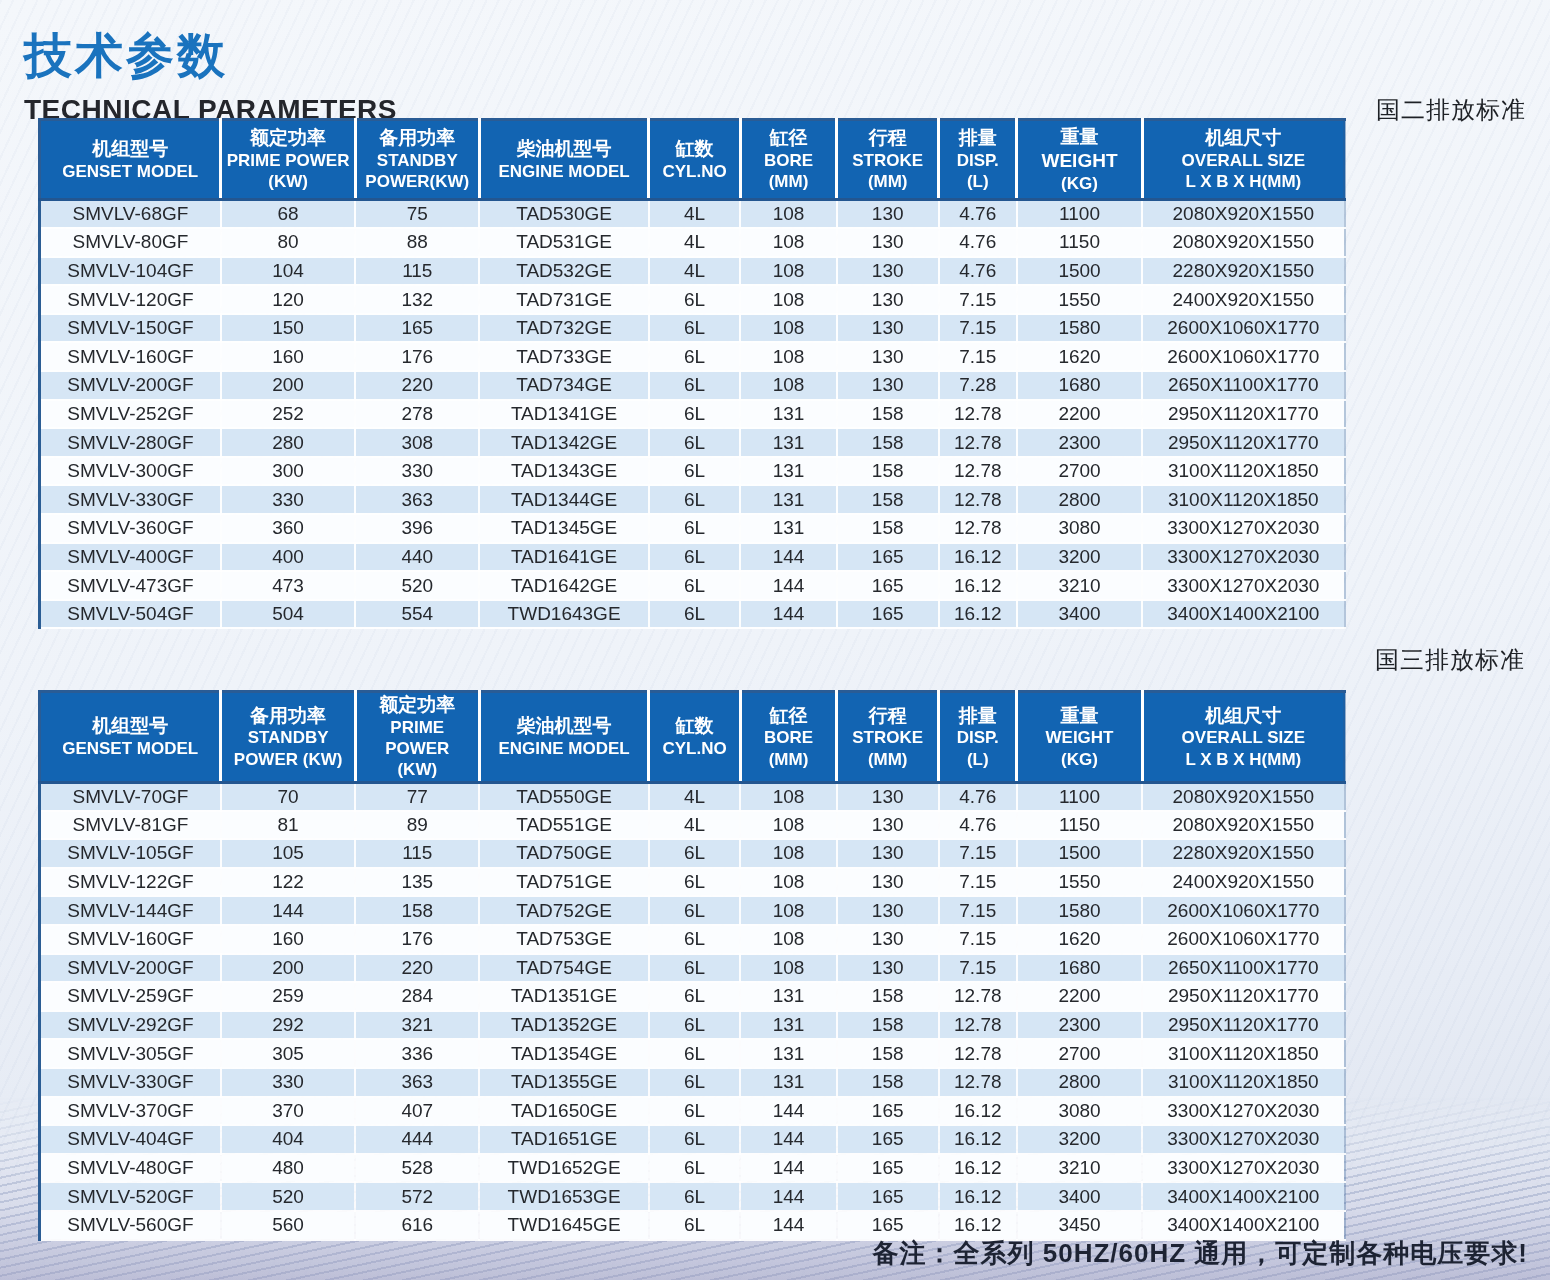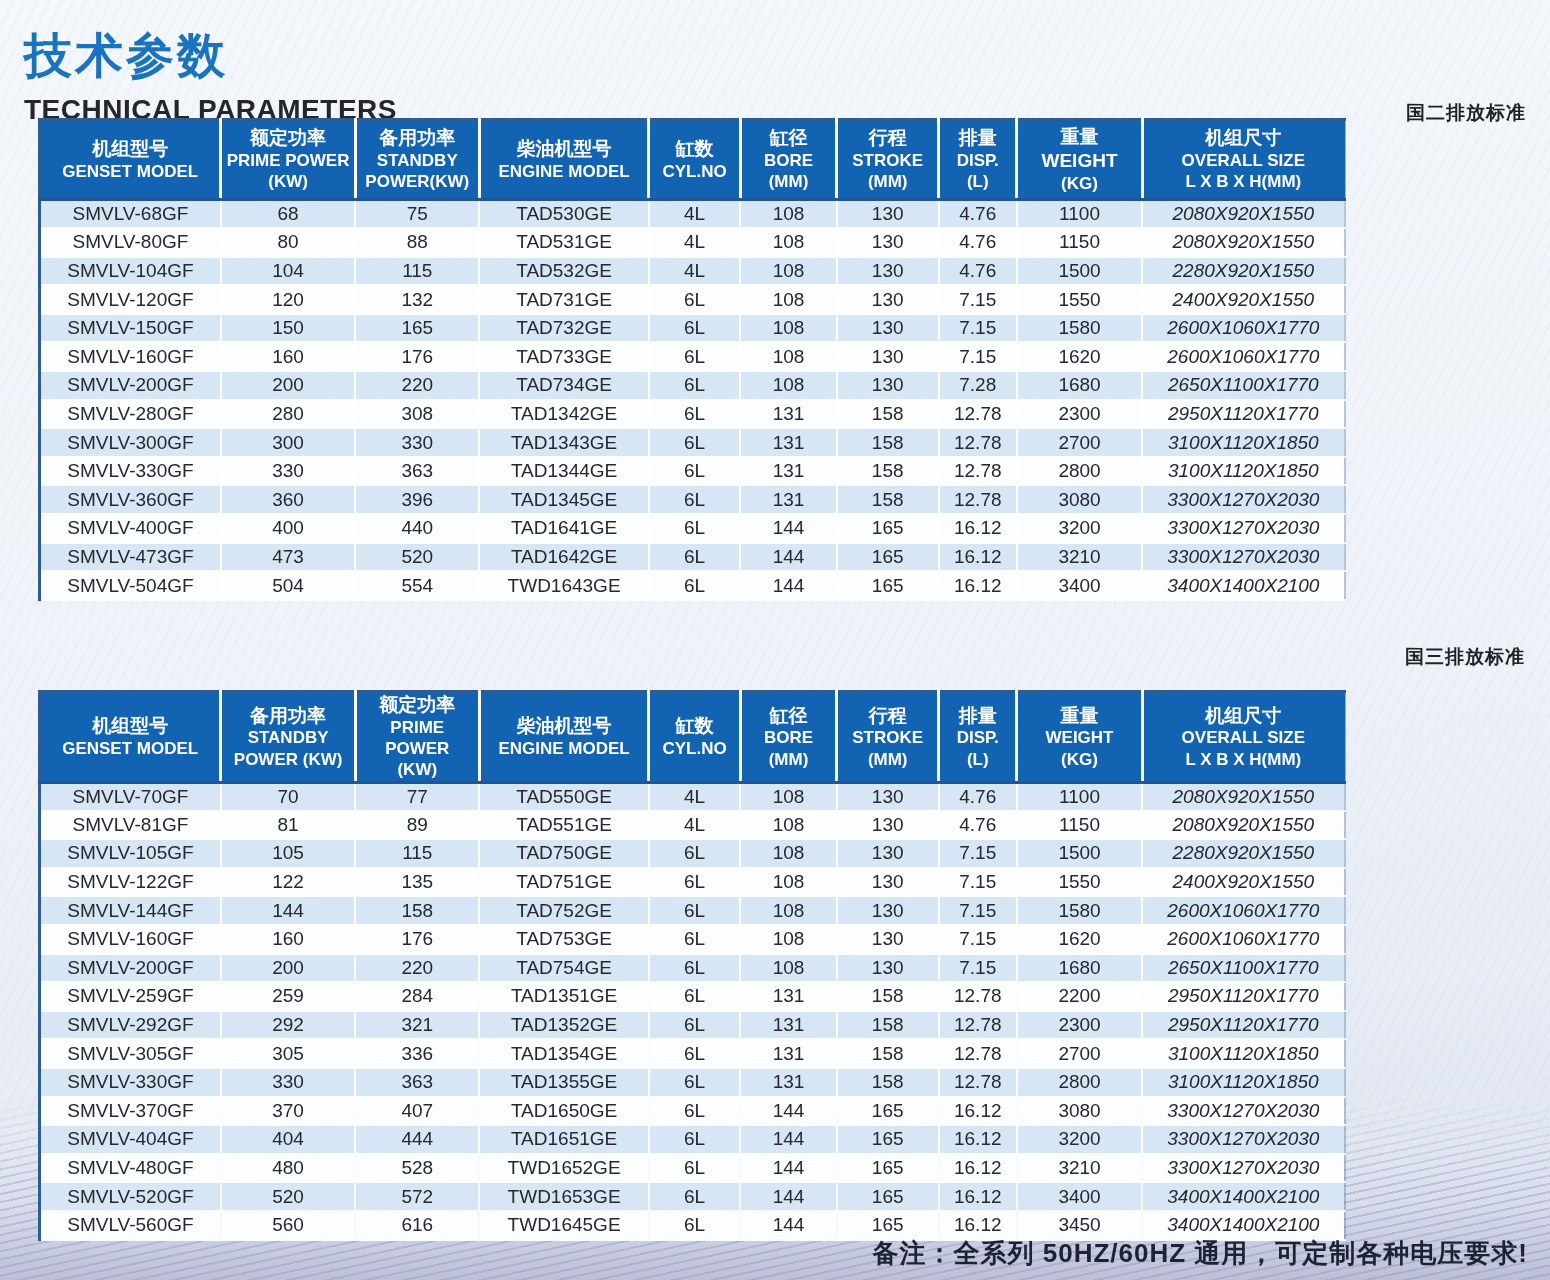--- a/index.html
+++ b/index.html
@@ -24,21 +24,21 @@
       linear-gradient(180deg, rgba(175,178,210,0) 0%, rgba(168,170,205,0.28) 60%, rgba(152,152,190,0.55) 100%),
       repeating-linear-gradient(168deg, rgba(118,138,175,0.30) 0 2px, rgba(242,245,250,0.55) 2px 8px);
     -webkit-mask-image:linear-gradient(180deg, transparent 0%, #000 50%);
             mask-image:linear-gradient(180deg, transparent 0%, #000 50%);
   }
 
   .hdr { position:absolute; left:24px; top:24px; right:24px; }
   .title-cn { font-size:48px; font-weight:bold; color:var(--title-blue,#1a73be); letter-spacing:3px; }
   .sub-row { display:flex; justify-content:space-between; align-items:flex-end; margin-top:6px; }
   .title-en { font-size:28px; font-weight:bold; color:#24262c; letter-spacing:0.5px; }
-  .std-label { font-size:19px; font-weight:bold; color:#1e2126; letter-spacing:1px; }
+  .std-label { font-size:24px; font-weight:normal; color:#1e2126; letter-spacing:1px; }
   .std-label-2 { position:absolute; right:25px; top:644px; }
 
   .tbl-wrap { position:absolute; left:38px; width:1308px; }
   .tbl-wrap-1 { top:118px; }
   .tbl-wrap-2 { top:690px; }
 
   table { width:100%; border-collapse:collapse; table-layout:fixed; }
   col.col-1{width:13.9%} col.col-2{width:10.3%} col.col-3{width:9.5%}
   col.col-4{width:13.0%} col.col-5{width:7.0%} col.col-6{width:7.4%}
   col.col-7{width:7.8%} col.col-8{width:6.0%} col.col-9{width:9.6%} col.col-10{width:15.5%}
@@ -54,21 +54,21 @@
   th div { font-size:17px; line-height:1.25; }
   th div.cn { font-size:19px; }
 
   td {
     height:28.6px; text-align:center; font-size:19px; color:#25282d;
     padding:0; white-space:nowrap; overflow:hidden;
     border-right:2px solid rgba(255,255,255,0.85);
     border-bottom:2px solid rgba(255,255,255,0.92);
   }
   tbody td:first-child { border-left:3px solid #2b5d94; }
-  tbody td:last-child  { border-right:2px solid rgba(43,93,148,0.30);font-style:italic; }
+  tbody td:last-child  { border-right:2px solid rgba(43,93,148,0.30); }
   tbody tr:nth-child(odd)  { background:var(--row-alt,#d6e6f5); }
   tbody tr:nth-child(even) { background:#fbfdff; }
 
   .footer {
     position:absolute; right:22px; top:1236px;
     font-size:26px; font-weight:bold; color:#1d2333; letter-spacing:1px;
   }
 </style>
 </head>
 <body>
@@ -227,20 +227,32 @@
             <td>220</td>
             <td>TAD734GE</td>
             <td>6L</td>
             <td>108</td>
             <td>130</td>
             <td>7.28</td>
             <td>1680</td>
             <td>2650X1100X1770</td>
           </tr>
           <tr>
+            <td>SMVLV-252GF</td>
+            <td>252</td>
+            <td>278</td>
+            <td>TAD1341GE</td>
+            <td>6L</td>
+            <td>131</td>
+            <td>158</td>
+            <td>12.78</td>
+            <td>2200</td>
+            <td>2950X1120X1770</td>
+          </tr>
+          <tr>
             <td>SMVLV-280GF</td>
             <td>280</td>
             <td>308</td>
             <td>TAD1342GE</td>
             <td>6L</td>
             <td>131</td>
             <td>158</td>
             <td>12.78</td>
             <td>2300</td>
             <td>2950X1120X1770</td>

